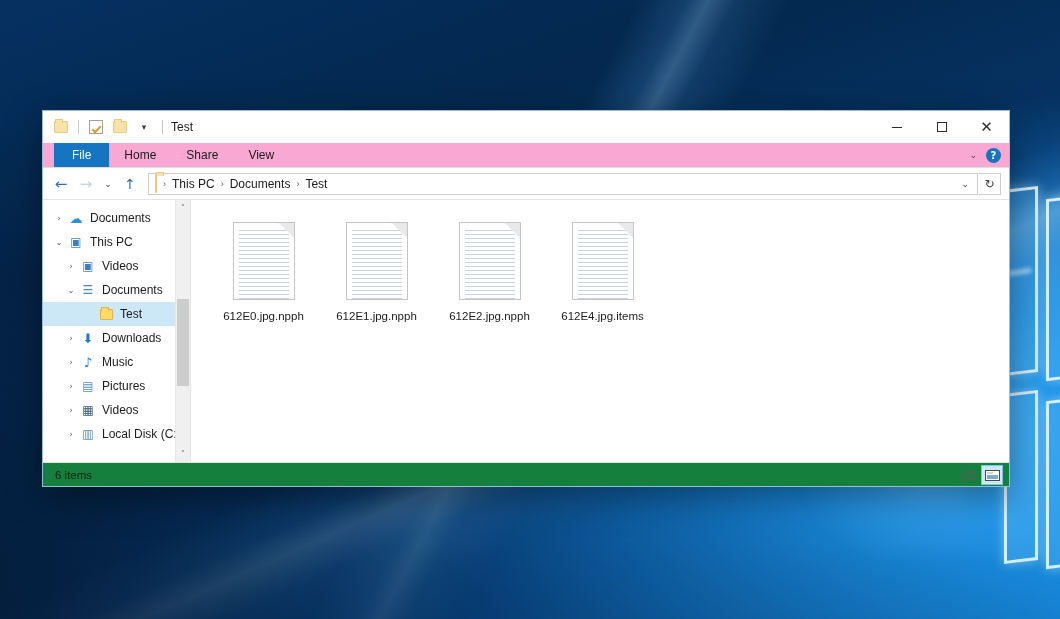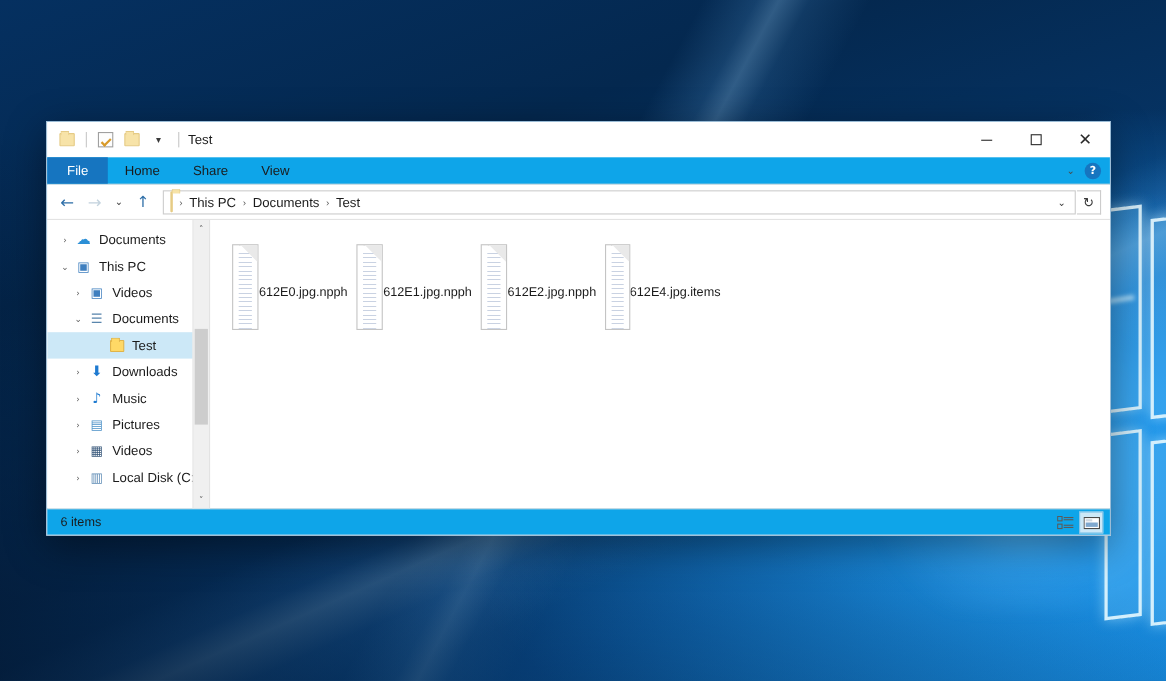--- a/index.html
+++ b/index.html
@@ -146,22 +146,23 @@
   .wc .min { width: 10px; height: 1px; background: #2b2b2b; }
   .wc .max { width: 10px; height: 10px; border: 1px solid #2b2b2b; }
   .wc .cls { font-size: 15px; line-height: 1; font-family: "DejaVu Sans", sans-serif; }
 
   
   .ribbon {
     height: 25px;
     display: flex;
     align-items: stretch;
     border-bottom: 1px solid #dededd;
-    background: #0ea5e9;
-    flex: none;
+    background: #f9a8d4;
+    flex: none;
+    padding-left: 11px;
   }
   .tab {
     display: flex; align-items: center;
     padding: 0 15px;
     font-size: 12px;
     color: #1b1b1b;
   }
   .tab.file {
     background: #1675c0;
     color: #ffffff;
@@ -343,21 +344,21 @@
     display: flex;
     flex-wrap: wrap;
     align-content: flex-start;
     gap: 0;
     overflow: hidden;
   }
   .fitem {
     width: 113px;
     padding: 6px 4px 8px;
     display: flex;
-    flex-direction: row;
+    flex-direction: column;
     align-items: center;
   }
   .doc-icon {
     width: 62px; height: 78px;
     background: #ffffff;
     border: 1px solid #c4c4c4;
     position: relative;
     margin-bottom: 9px;
     padding: 7px 5px 0 5px;
     overflow: hidden;
@@ -389,21 +390,21 @@
     color: #1b1b1b;
     text-align: center;
     line-height: 14px;
     white-space: nowrap;
   }
 
   
   .statusbar {
     height: 24px;
     border-top: 1px solid #e3e3e3;
-    background: #0ea5e9;
+    background: #15803d;
     display: flex;
     align-items: center;
     padding: 1px 6px 0 12px;
     flex: none;
   }
   .status-text { font-size: 11.5px; color: #1b1b1b; }
   .view-btns { margin-left: auto; display: flex; gap: 2px; }
   .vbtn {
     width: 22px; height: 20px;
     display: flex; align-items: center; justify-content: center;

